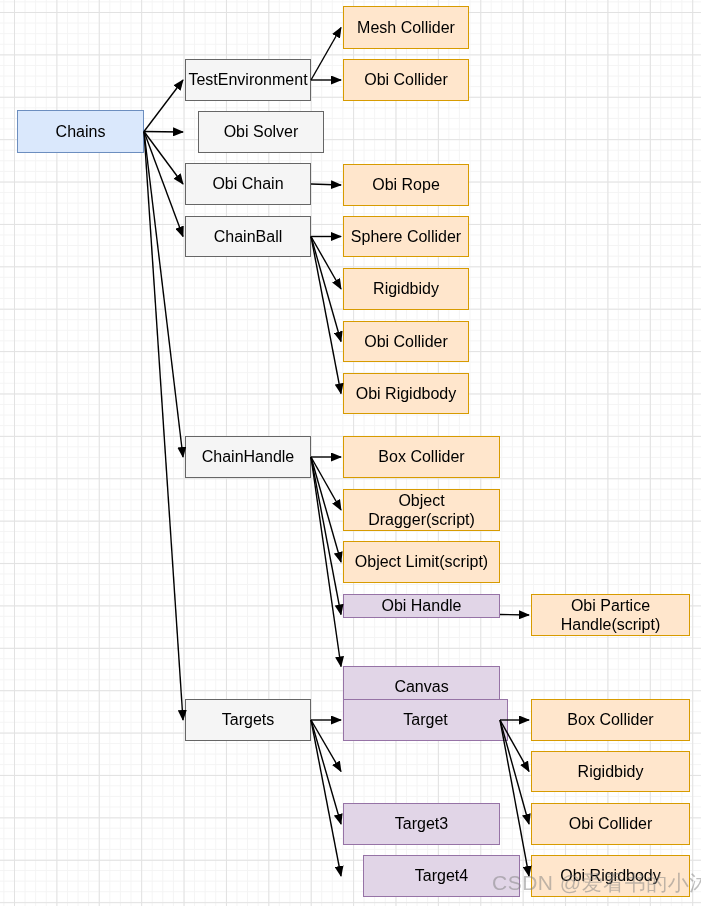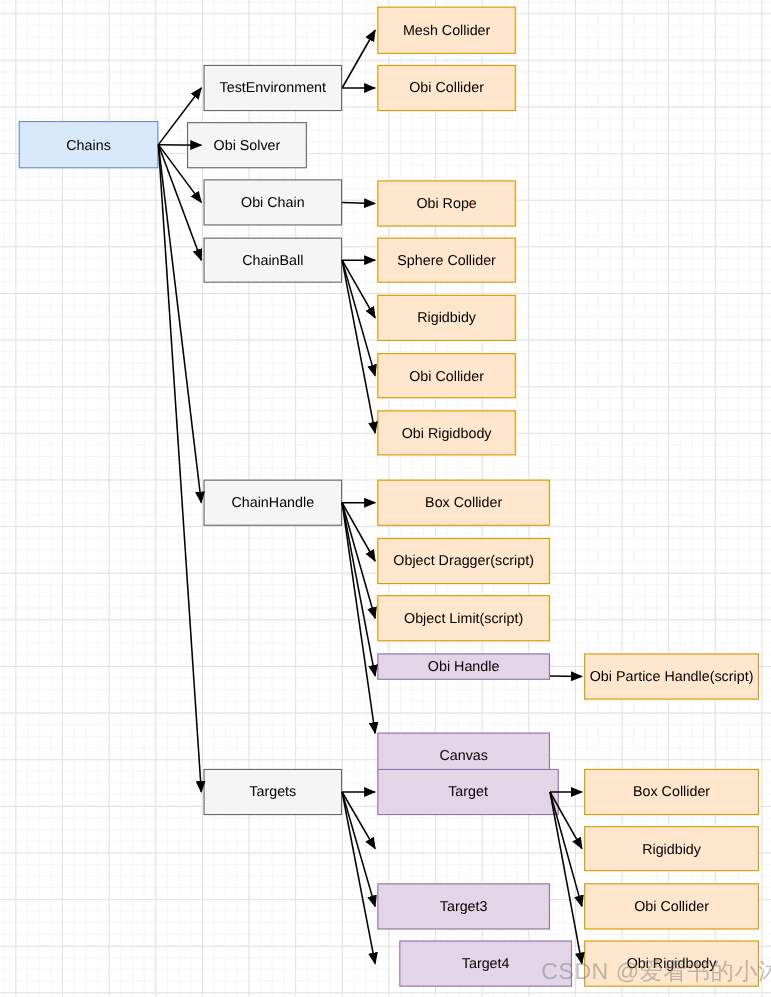--- a/index.html
+++ b/index.html
@@ -20,21 +20,21 @@
     background-position: 0 12px, 14px 0, 0 1.4px, 3.4px 0;
     overflow: hidden;
   }
 
   .node {
     position: absolute;
     display: flex;
     align-items: center;
     justify-content: center;
     text-align: center;
-    font-size: 13px;
+    font-size: 16px;
     line-height: 1.2;
     color: #000000;
     cursor: default;
   }
   .node.blue   { background: var(--blue-fill,   #dae8fc); border: 1.5px solid var(--blue-stroke,   #6c8ebf); }
   .node.gray   { background: var(--gray-fill,   #f5f5f5); border: 1.5px solid var(--gray-stroke,   #666666); }
   .node.orange { background: var(--orange-fill, #ffe6cc); border: 1.5px solid var(--orange-stroke, #d79b00); }
   .node.purple { background: var(--purple-fill, #e1d5e7); border: 1.5px solid var(--purple-stroke, #9673a6); }
 
   svg.edges {
@@ -58,21 +58,21 @@
 </head>
 <body>
 
 <div class="canvas" id="canvas">
   <div class="node blue" style="left: 17px; top: 110px; width: 127px; height: 43px;">
       <span>Chains</span>
     </div>
     <div class="node gray" style="left: 185px; top: 59px; width: 126px; height: 42px;">
       <span>TestEnvironment</span>
     </div>
-    <div class="node gray" style="left: 170px; top: 111px; width: 109px; height: 42px;">
+    <div class="node gray" style="left: 198px; top: 111px; width: 126px; height: 42px;">
       <span>Obi Solver</span>
     </div>
     <div class="node gray" style="left: 185px; top: 163px; width: 126px; height: 42px;">
       <span>Obi Chain</span>
     </div>
     <div class="node gray" style="left: 185px; top: 216px; width: 126px; height: 41px;">
       <span>ChainBall</span>
     </div>
     <div class="node gray" style="left: 185px; top: 436px; width: 126px; height: 42px;">
       <span>ChainHandle</span>

